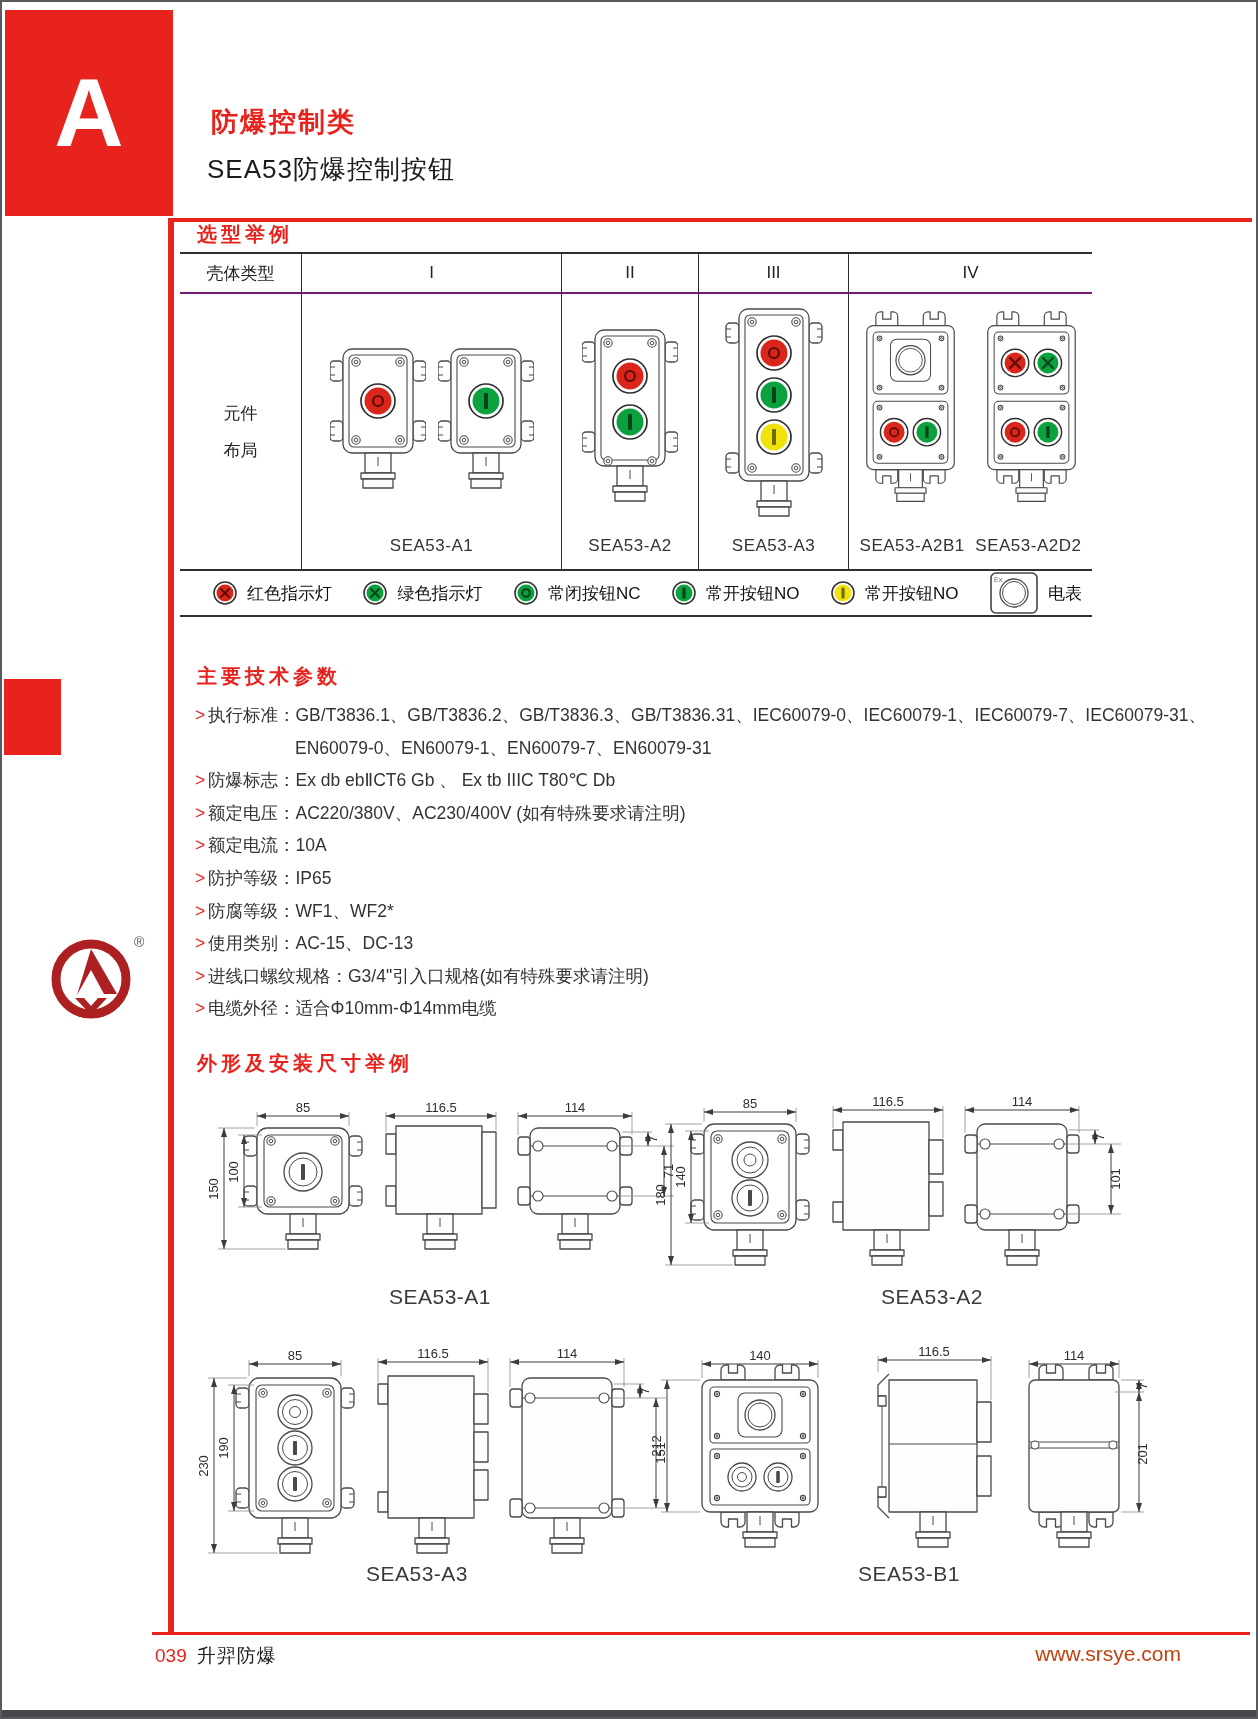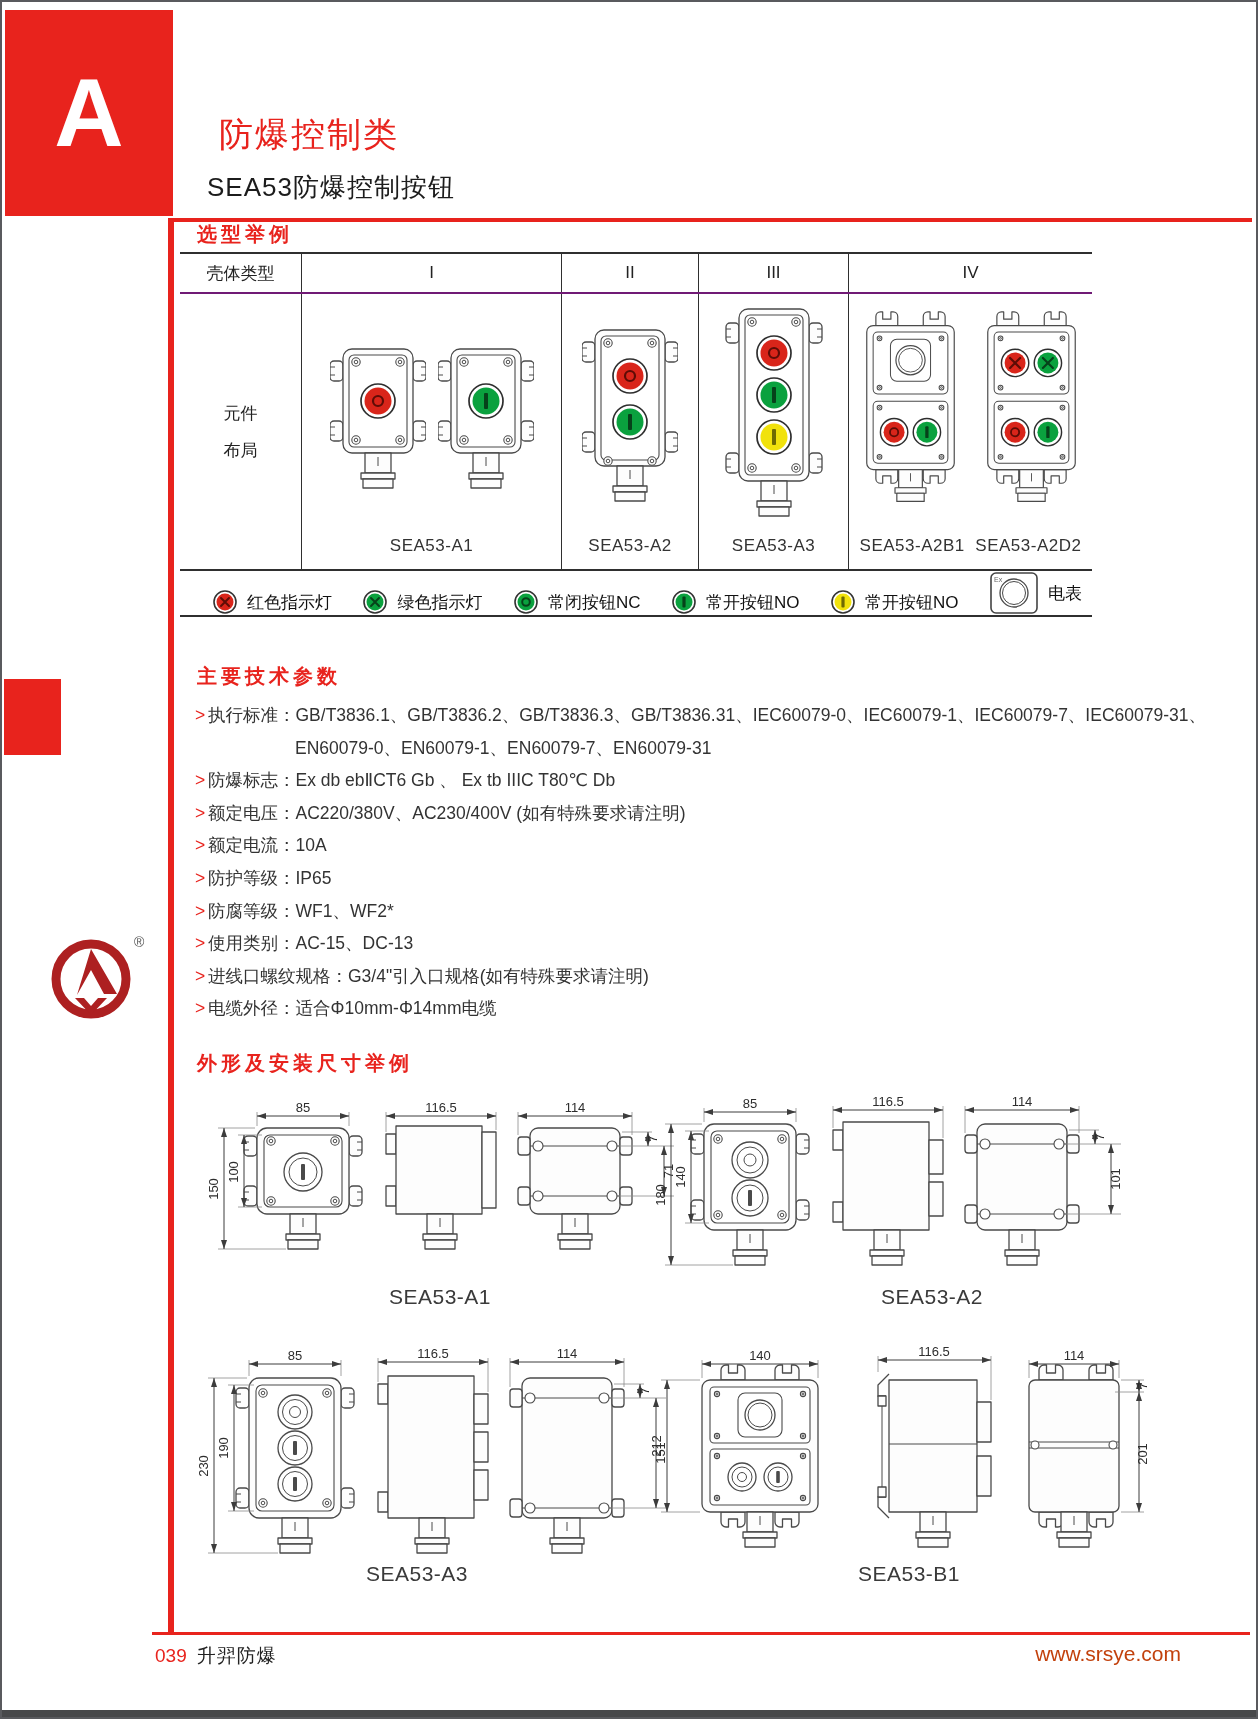--- a/index.html
+++ b/index.html
@@ -5,21 +5,21 @@
   html,body{margin:0;padding:0;background:#ffffff;}
   .page{position:relative;width:1258px;height:1719px;background:#fff;
         border:2px solid #595a5e;box-sizing:border-box;overflow:hidden;
         font-family:"Liberation Sans","DejaVu Sans",sans-serif;}
   .abs{position:absolute;}
   
   .block-a{left:3px;top:8px;width:168px;height:206px;background:var(--red);
            display:flex;align-items:center;justify-content:center;}
   .block-a span{color:#fff;font-size:96px;font-weight:bold;line-height:1;}
   .titles{left:205px;top:98px;}
-  .cat-title{color:var(--red);font-size:34px;font-weight:normal;letter-spacing:2px;margin:12px;}
+  .cat-title{color:var(--red);font-size:27px;font-weight:bold;letter-spacing:2px;margin:4px;}
   .prod-title{color:#1c1c1c;font-size:26px;margin:12px 0 0 0;font-weight:normal;letter-spacing:1px;}
   .redline-top{left:171px;top:216px;right:4px;height:4px;background:var(--red);}
   .redline-left{left:166px;top:216px;width:6px;height:1417px;background:var(--red);}
   .red-square{left:2px;top:677px;width:57px;height:76px;background:var(--red);}
   
   .sec-h{color:var(--red);font-size:20px;font-weight:bold;letter-spacing:4px;}
   
   .sel-table{left:178px;top:250px;width:912px;}
   .tr{display:flex;box-sizing:border-box;}
   .tr.head{height:42px;border-top:2px solid #2f2f2f;border-bottom:2px solid #701a75;}
@@ -29,21 +29,21 @@
   .cell.bd{border-right:1px solid #2f2f2f;}
   .c0{width:122px;}.c1{width:260px;}.c2{width:137px;text-align:center;}.c3{width:150px;}.c4{width:243px;}
   .bodycell{flex-direction:column;align-items:stretch;}
   .imgs{flex:1;display:flex;align-items:center;justify-content:center;gap:12px;}
   .mrow{height:46px;display:flex;align-items:center;justify-content:center;
         font-size:17px;color:#333;letter-spacing:.5px;}
   .mrow.two{justify-content:space-evenly;}
   .laycell{flex-direction:column;gap:14px;font-size:17px;color:#222;justify-content:center;}
   
   .tr.legend{height:48px;border-top:2px solid #2f2f2f;border-bottom:2px solid #2f2f2f;
-             align-items:flex-end;justify-content:space-between;padding:0 10px 0 32px;overflow:visible;}
+             align-items:center;justify-content:space-between;padding:0 10px 0 32px;overflow:visible;}
   .lg-item{display:flex;align-items:center;gap:9px;font-size:17px;color:#111;white-space:nowrap;}
   
   .specs{left:193px;top:697px;width:1020px;}
   .spec-line{height:32.6px;line-height:32.6px;white-space:nowrap;font-size:17.5px;color:#333;}
   .spec-line .gt{color:var(--red);display:inline-block;min-width:13px;}
   .spec-line.cont{padding-left:100px;}
   
   .dlabel{position:absolute;width:240px;text-align:center;font-size:21px;color:#3a3a3a;letter-spacing:.5px;}
   
   .f-line{left:150px;top:1630px;right:6px;height:3px;background:var(--red);}

